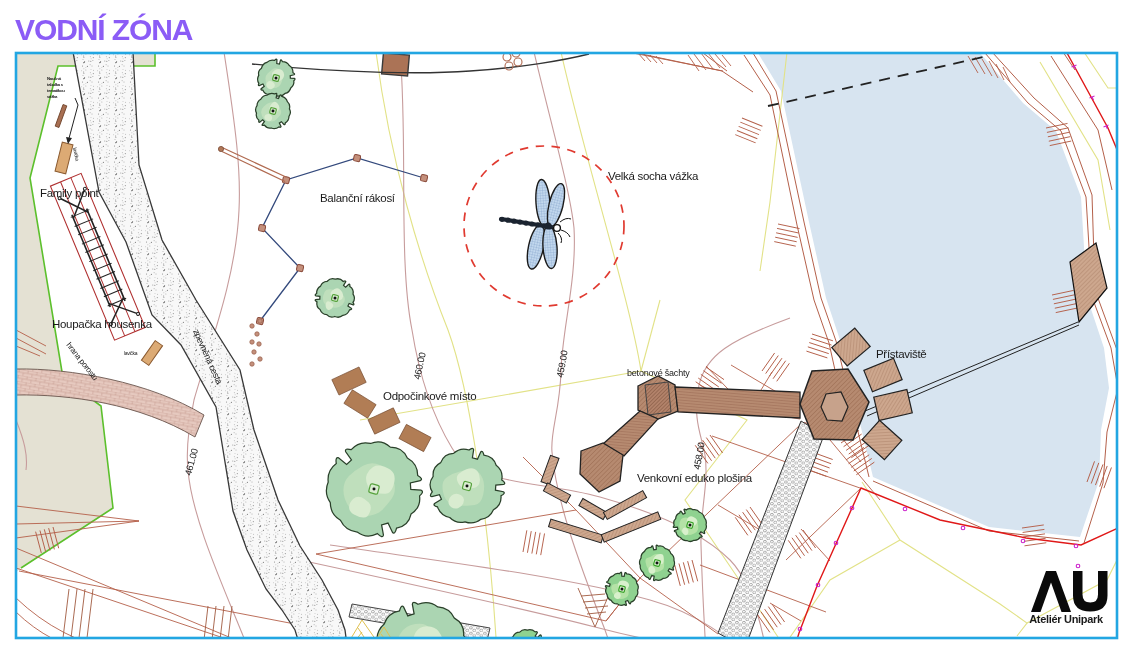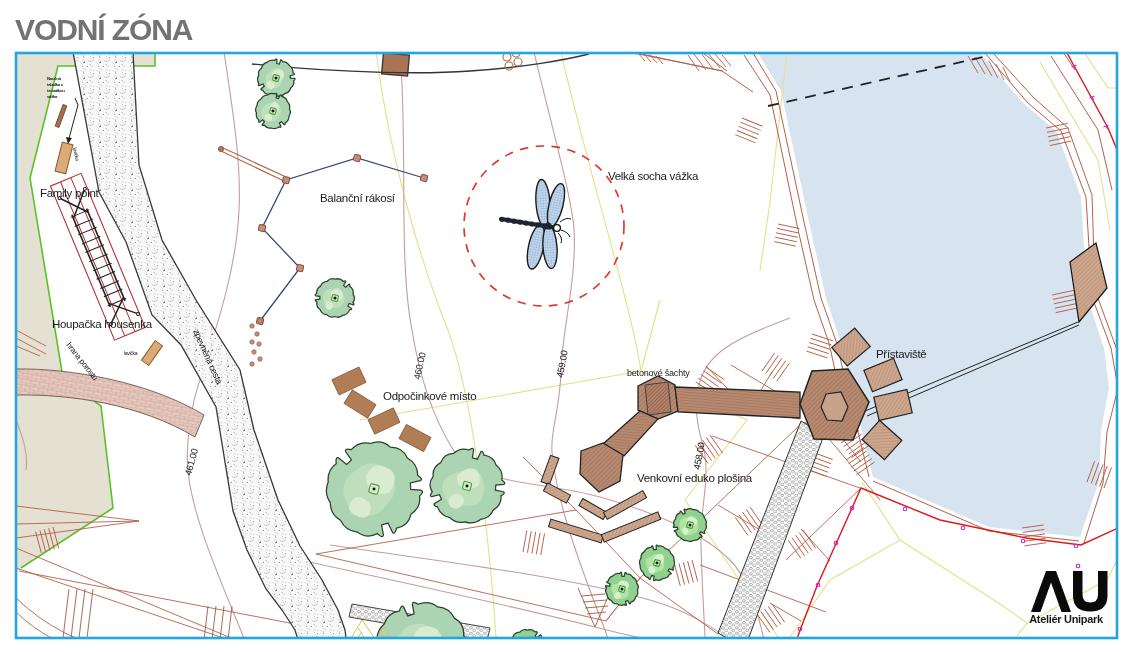--- a/index.html
+++ b/index.html
@@ -1,17 +1,17 @@
 <!DOCTYPE html>
 <html><head><meta charset="utf-8"><style>
 html,body{margin:0;padding:0;width:1135px;height:653px;background:#fff;overflow:hidden;
 font-family:"Liberation Sans",sans-serif;}
 #wrap{position:relative;width:1135px;height:653px;}
 #title{position:absolute;left:15px;top:13px;font-size:30px;font-weight:bold;
-color:#737373;letter-spacing:-1.1px;}
+color:#8b5cf6;letter-spacing:-1.1px;}
 svg{position:absolute;left:0;top:0;}
 text{font-family:"Liberation Sans",sans-serif;fill:#1a1a1a;}
 </style></head><body>
 <div id="wrap">
 
 <div id="title">VODNÍ ZÓNA</div>
 <svg width="1135" height="653" viewBox="0 0 1135 653">
 <defs>
 <pattern id="stip" width="16" height="16" patternUnits="userSpaceOnUse">
 <rect width="16" height="16" fill="#f8f8f8"></rect>

